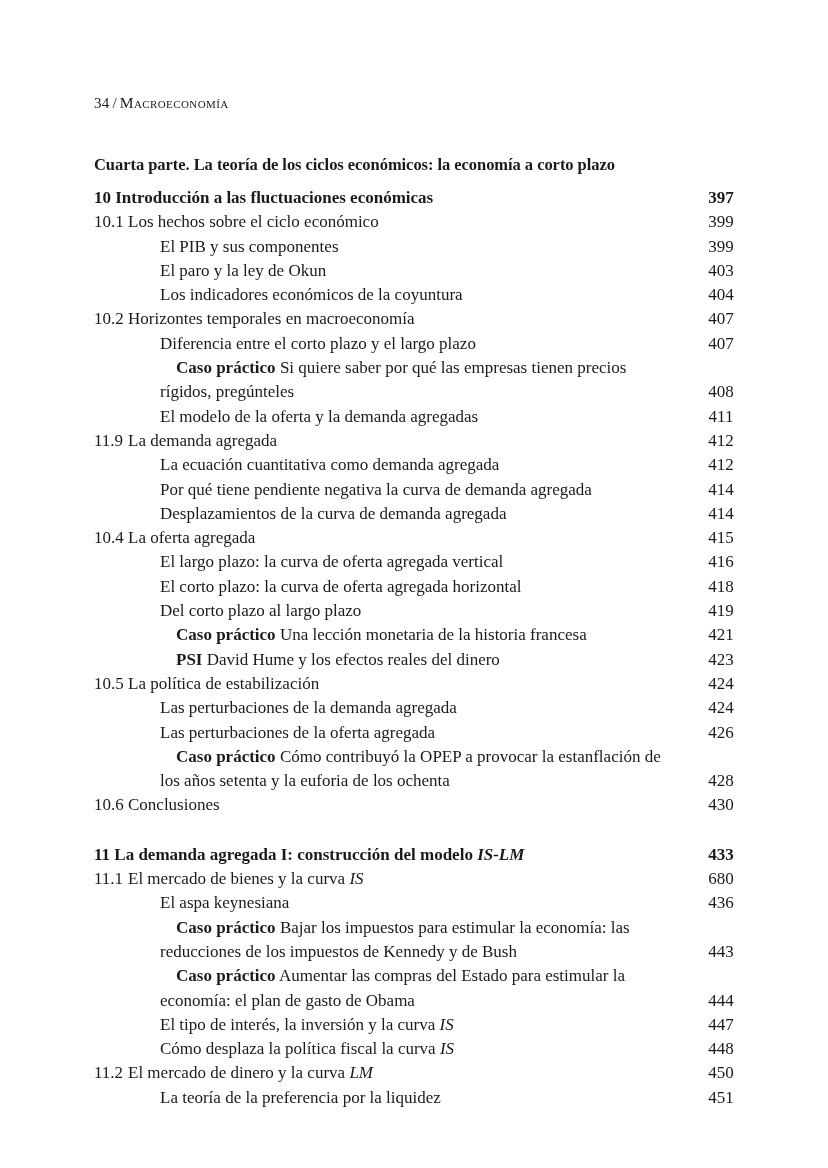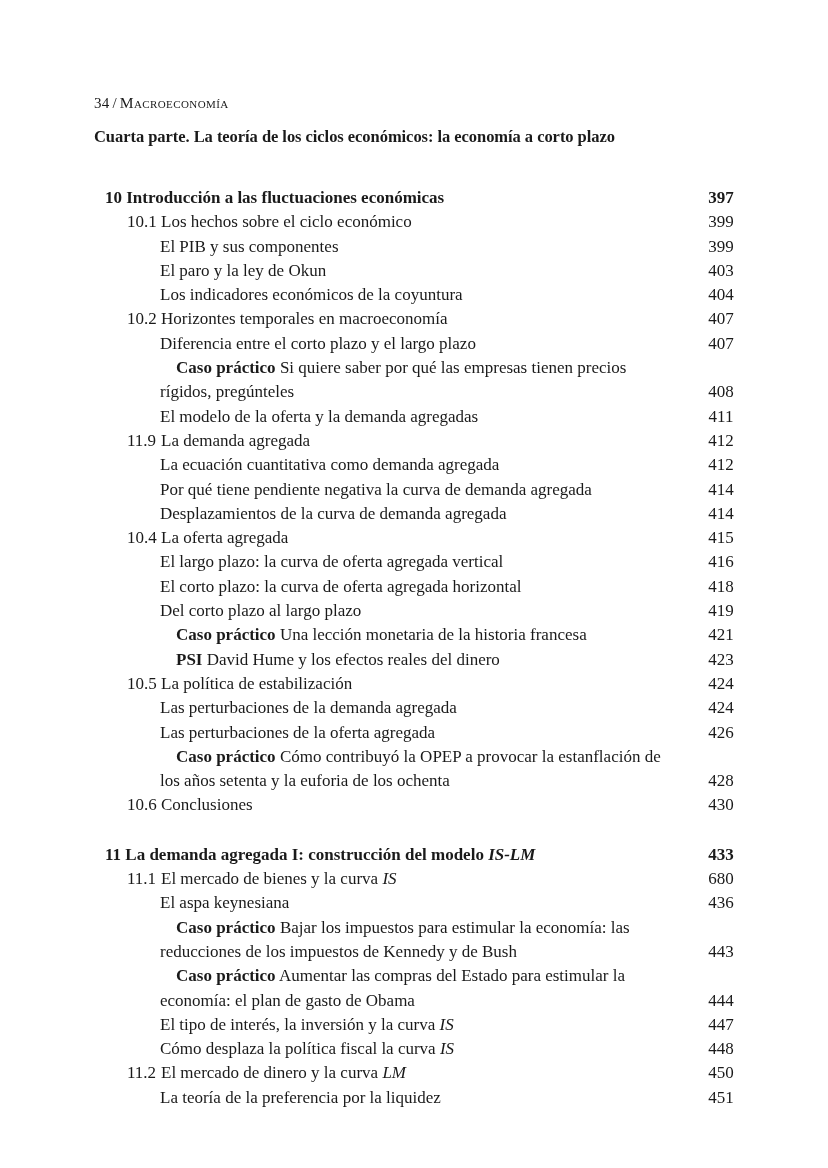--- a/index.html
+++ b/index.html
@@ -37,21 +37,21 @@
   .running-head .booktitle {
     font-variant: small-caps;
     font-size: 15.5px;
     letter-spacing: 0.4px;
   }
 
   
   .part-heading {
     position: absolute;
     left: 94px;
-    top: 127px;
+    top: 155px;
     font-size: 16.5px;
     font-weight: bold;
     letter-spacing: -0.05px;
     white-space: nowrap;
   }
 
   
   .toc {
     position: absolute;
     left: 94px;
@@ -78,23 +78,23 @@
     text-align: center;
     font-size: 17px;
   }
   
   .entry.wrap .pg {
     top: auto;
     bottom: 0;
   }
 
   
-  .lvl-chapter { margin-left: 11px; font-weight: bold; }
+  .lvl-chapter { margin-left: 0px; font-weight: bold; }
   .lvl-chapter .txt { text-indent: 0; }
-  .lvl-section { margin-left: 33px; }
+  .lvl-section { }
   .lvl-sub     { margin-left: 66px; }
   .spacer-lg { height: 25px; }
 
   b, .b { font-weight: bold; margin-left: 16px; }
   i, .i { font-style: italic; }
 
   .num { white-space: nowrap; }
   .secnum { display: inline-block; min-width: 34px; }
 </style>
 </head>

